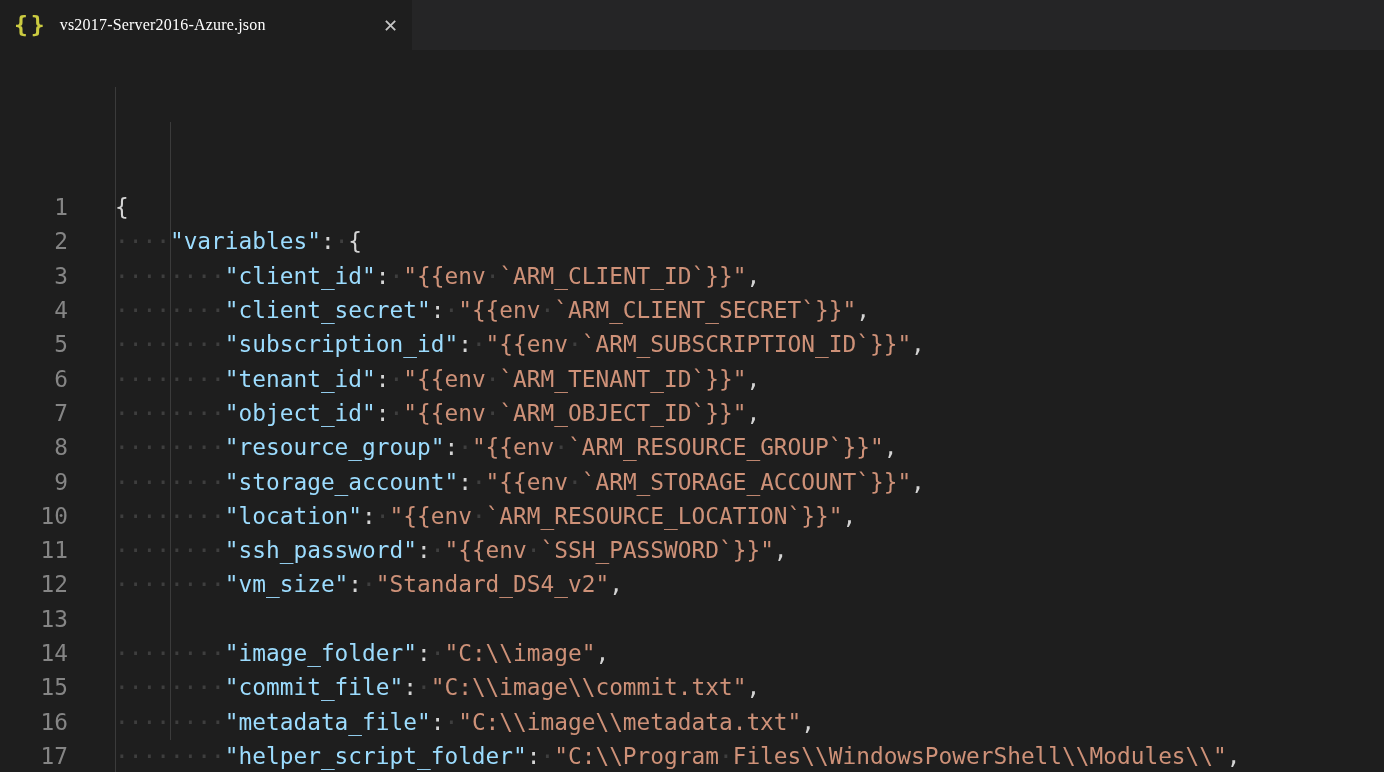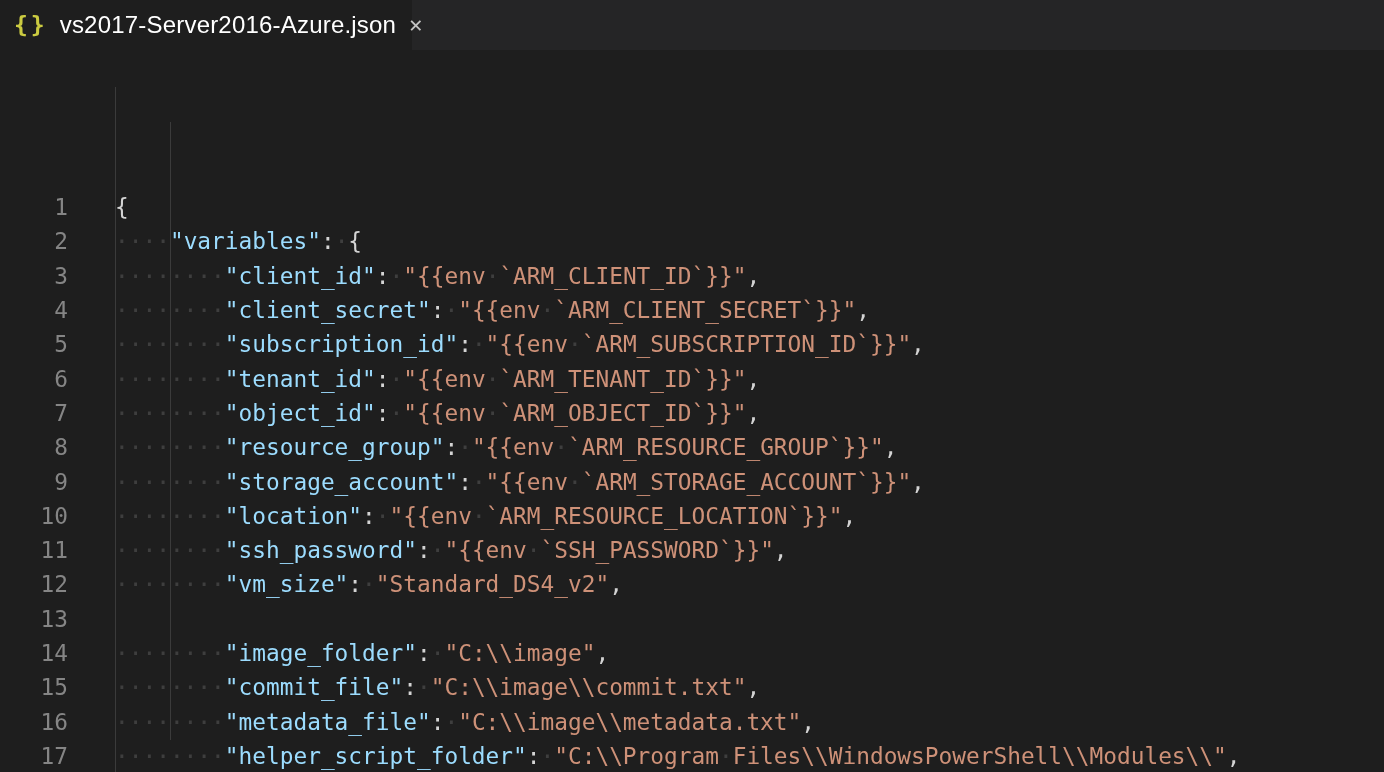--- a/index.html
+++ b/index.html
@@ -31,22 +31,22 @@
   .tab-icon {
     font-family: "DejaVu Sans Mono", monospace;
     font-weight: bold;
     font-size: 23px;
     letter-spacing: 3px;
     color: var(--c-icon, #cbcb41);
     margin-right: 12px;
     flex: 0 0 auto;
   }
   .tab-label {
-    font-family: Liberation Sans, sans-serif;
-    font-size: 24px;
+    font-family: Liberation Serif, serif;
+    font-size: 16px;
     letter-spacing: 0.2px;
     color: var(--c-tab-fg, #ffffff);
     white-space: nowrap;
     flex: 1 1 auto;
   }
   .tab-close {
     font-family: "DejaVu Sans", sans-serif;
     font-size: 18px;
     color: var(--c-close, #c5c5c5);
     margin-left: 12px;

